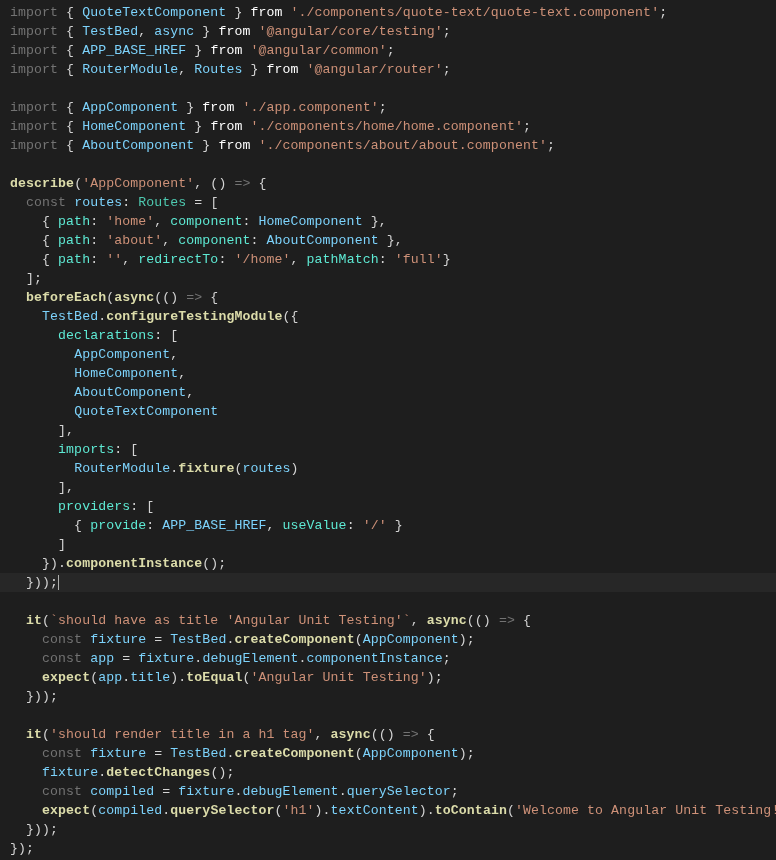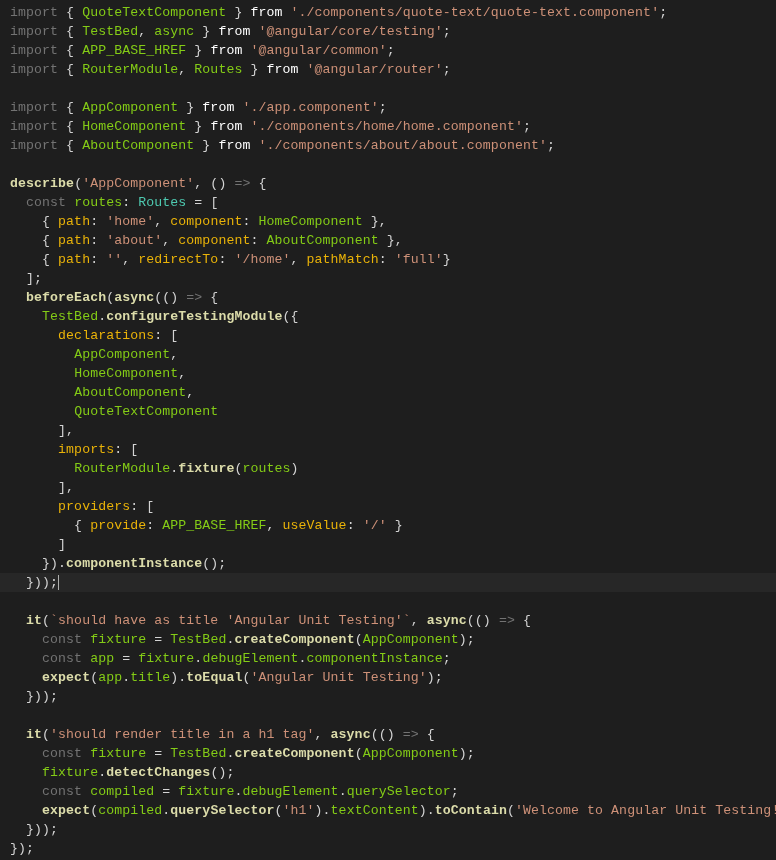--- a/index.html
+++ b/index.html
@@ -15,22 +15,22 @@
     padding: 3px 10px;
     font-family: Consolas, "Courier New", monospace;
     font-size: 13.2px;
     line-height: 19px;
     color: #d4d4d4;
     white-space: pre;
     letter-spacing: 0.1px;
   }
   .kw   { color: #737373; } 
   .flow { color: #ffffff; } 
-  .id   { color: #84cc16; } 
-  .prop { color: #eab308; text-align: right; } 
+  .id   { color: #7dd3fc; } 
+  .prop { color: #5eead4; text-align: right; } 
   .type { color: #4ec9b0; } 
   .str  { color: #ce9178; } 
   .func { color: #dcdcaa; font-weight: bold; } 
   .punc { color: #d4d4d4; }
   .cursor-line {
     display: inline-block;
     background: #272727;
     width: calc(100% + 20px);
     margin-left: -10px;
     padding-left: 10px;

